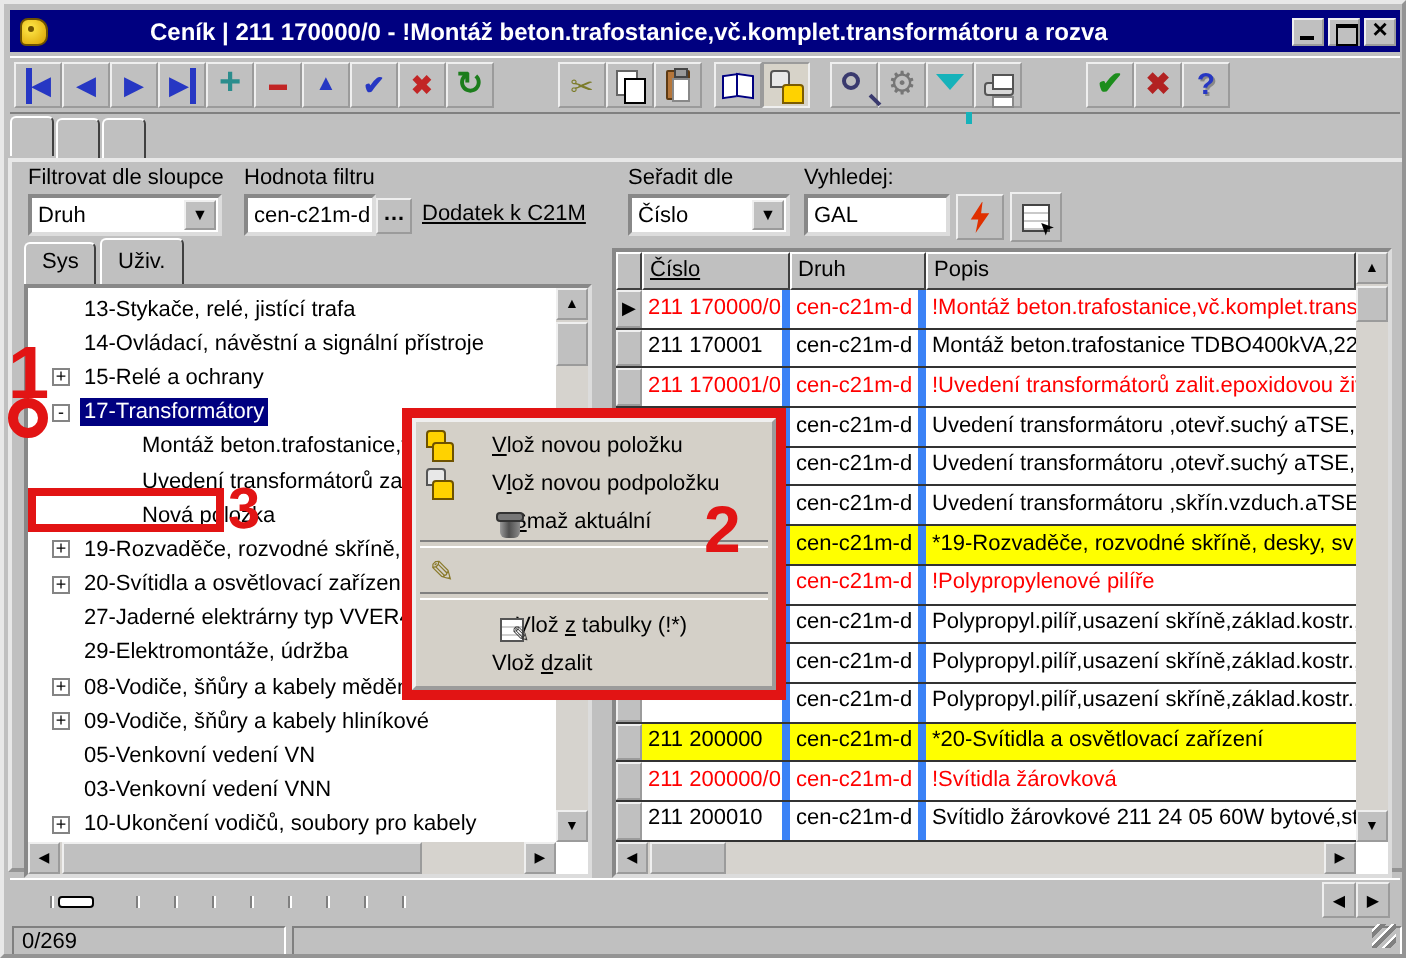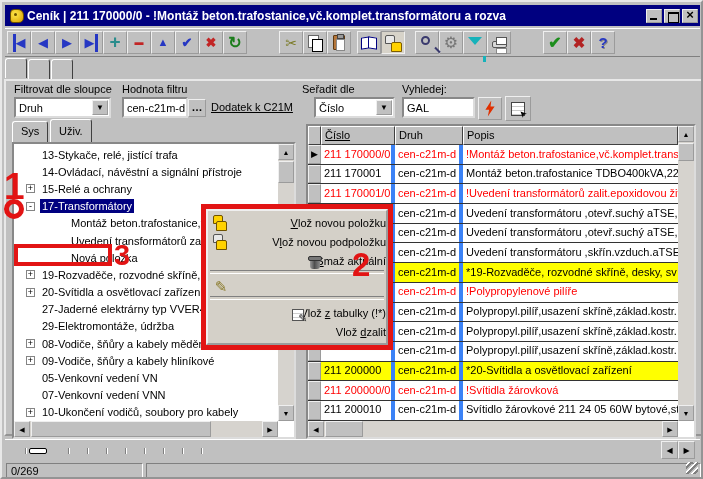--- a/index.html
+++ b/index.html
@@ -2,21 +2,21 @@
 <html><head>
 <meta charset="utf-8">
 <style>
   html,body{margin:0;padding:0;background:#777;font-family:"Liberation Sans",sans-serif;}
   *{box-sizing:border-box;}
   .abs{position:absolute;}
   .window{position:relative;width:703px;height:479px;background:#c0c0c0;
     border:2px outset #e8e8e8;overflow:hidden;font-size:11px;color:#000;}
   
   .titlebar{left:3px;top:3px;width:695px;height:21px;background:#000080;color:#fff;
-    display:flex;align-items:center;padding:0 2px;}
+    display:flex;align-items:center;padding:0 2px;gap:48px;}
   .appicon{width:14px;height:14px;margin:0 3px;background:radial-gradient(circle at 35% 35%,#ffe94a,#d9a000);
     border:1px solid #6e5200;border-radius:4px 6px 5px 3px;position:relative;}
   .appicon::after{content:"";position:absolute;left:3px;top:3px;width:3px;height:3px;background:#6e5200;border-radius:50%;}
   .titletext{font-size:12px;font-weight:bold;white-space:nowrap;overflow:hidden;flex:1;}
   .winbtns{display:flex;gap:2px;}
   .winbtn{width:16px;height:14px;background:#c0c0c0;border:1px outset #efefef;position:relative;}
   .winbtn.minb::before{content:"";position:absolute;left:3px;bottom:2px;width:7px;height:2px;background:#000;}
   .winbtn.maxb::before{content:"";position:absolute;left:3px;top:2px;width:9px;height:8px;border:1px solid #000;border-top-width:2px;}
   .winbtn.clsb::before{content:"×";position:absolute;left:0;right:0;top:-3px;text-align:center;font-weight:bold;font-size:13px;color:#000;}
   
@@ -105,21 +105,21 @@
   .g-row{height:19.7px;display:flex;border-bottom:1px solid #333;}
   .g-marker{width:13px;flex:none;background:#c0c0c0;border:1px outset #efefef;font-size:9px;line-height:17px;text-align:center;color:#000;}
   .g-row.cur .g-marker::before{content:"▶";}
   .g-cell{padding:2.5px 3px;border-right:4px solid #3b82f6;white-space:nowrap;overflow:hidden;flex:none;}
   .g-c1{width:74px;} .g-c2{width:68px;} .g-c3{flex:1;border-right:none;}
   .g-row.red .g-cell{color:#f00;}
   .g-row.yellow .g-cell{background:#ffff00;}
   
   .ctxmenu{left:204px;top:207px;width:182px;background:#d4d0c8;border:2px outset #efefef;padding:2px 0;z-index:5;
     box-shadow:2px 2px 3px rgba(0,0,0,.4);}
-  .m-item{height:19px;display:flex;align-items:center;padding-left:27px;position:relative;white-space:nowrap;justify-content:flex-end;}
+  .m-item{height:19px;display:flex;align-items:center;padding-left:38px;position:relative;white-space:nowrap;}
   .m-item.sep-after{margin-bottom:7px;}
   .m-item.sep-after::after{content:"";position:absolute;left:2px;right:2px;bottom:-4px;height:2px;
     border-top:1px solid #808080;border-bottom:1px solid #fff;}
   .m-icon{position:absolute;left:4px;top:2px;width:18px;height:15px;display:flex;align-items:center;justify-content:center;font-size:13px;line-height:1;}
   .ukey{text-decoration:underline;}
   .ic-lock-new::before,.ic-lock-sub::before{content:"";position:absolute;left:1px;top:0;width:8px;height:7px;background:#ffd200;border:1px solid #6e5200;border-radius:2px 2px 0 0;}
   .ic-lock-new::after,.ic-lock-sub::after{content:"";position:absolute;left:4px;top:6px;width:9px;height:8px;background:#ffd200;border:1px solid #6e5200;border-radius:2px 2px 0 0;}
   .ic-lock-sub::before{background:#e8e8e8;border-color:#555;}
   .ic-trash{width:10px;height:10px;background:linear-gradient(90deg,#9a9a9a,#4f4f4f 45%,#8a8a8a);border-radius:1px 1px 3px 3px;margin-top:3px;position:relative;}
   .ic-trash::before{content:"";position:absolute;left:-2px;top:-3px;width:12px;height:3px;background:#777;border:1px solid #333;border-radius:2px;}
@@ -264,21 +264,21 @@
   <div class="abs combo" style="left:12px;width:97px;">
     <span>Druh</span>
     <span class="dropbtn">▼</span>
   </div>
   <div class="abs flabel" style="left:120px;">Hodnota filtru</div>
   <div class="abs edit" style="left:120px;width:66px;">
     <span>cen-c21m-d</span>
   </div>
   <div class="abs dots-btn" style="left:186px;">…</div>
   <div class="abs statictext" style="left:209px;text-decoration:underline;">Dodatek k C21M</div>
-  <div class="abs flabel" style="left:300px;">Seřadit dle</div>
+  <div class="abs flabel" style="left:312px;">Seřadit dle</div>
   <div class="abs combo" style="left:312px;width:81px;">
     <span>Číslo</span>
     <span class="dropbtn">▼</span>
   </div>
   <div class="abs flabel" style="left:400px;">Vyhledej:</div>
   <div class="abs edit" style="left:400px;width:73px;">
     <span>GAL</span>
   </div>
   <div class="sq-btn" style="left:476px;top:95px;">
     <span class="ic-flash"></span>
@@ -358,21 +358,21 @@
           <span class="tlabel">09-Vodiče, šňůry a kabely hliníkové</span>
         </div>
 
         <div class="tree-row">
           <span class="twisty"></span>
           <span class="tlabel">05-Venkovní vedení VN</span>
         </div>
 
         <div class="tree-row">
           <span class="twisty"></span>
-          <span class="tlabel">07-Venkovní vedení VNN</span>
+          <span class="tlabel">03-Venkovní vedení VNN</span>
         </div>
 
         <div class="tree-row">
           <span class="twisty">+</span>
           <span class="tlabel">10-Ukončení vodičů, soubory pro kabely</span>
         </div>
       </div>
     <div class="sb" style="right:0;top:0;width:16px;bottom:16px;">
       <span class="sb-btn" style="left:0;top:0;width:16px;height:16px;">▲</span>
       <span class="sb-thumb" style="left:0;top:17px;width:16px;height:22px;"></span>

